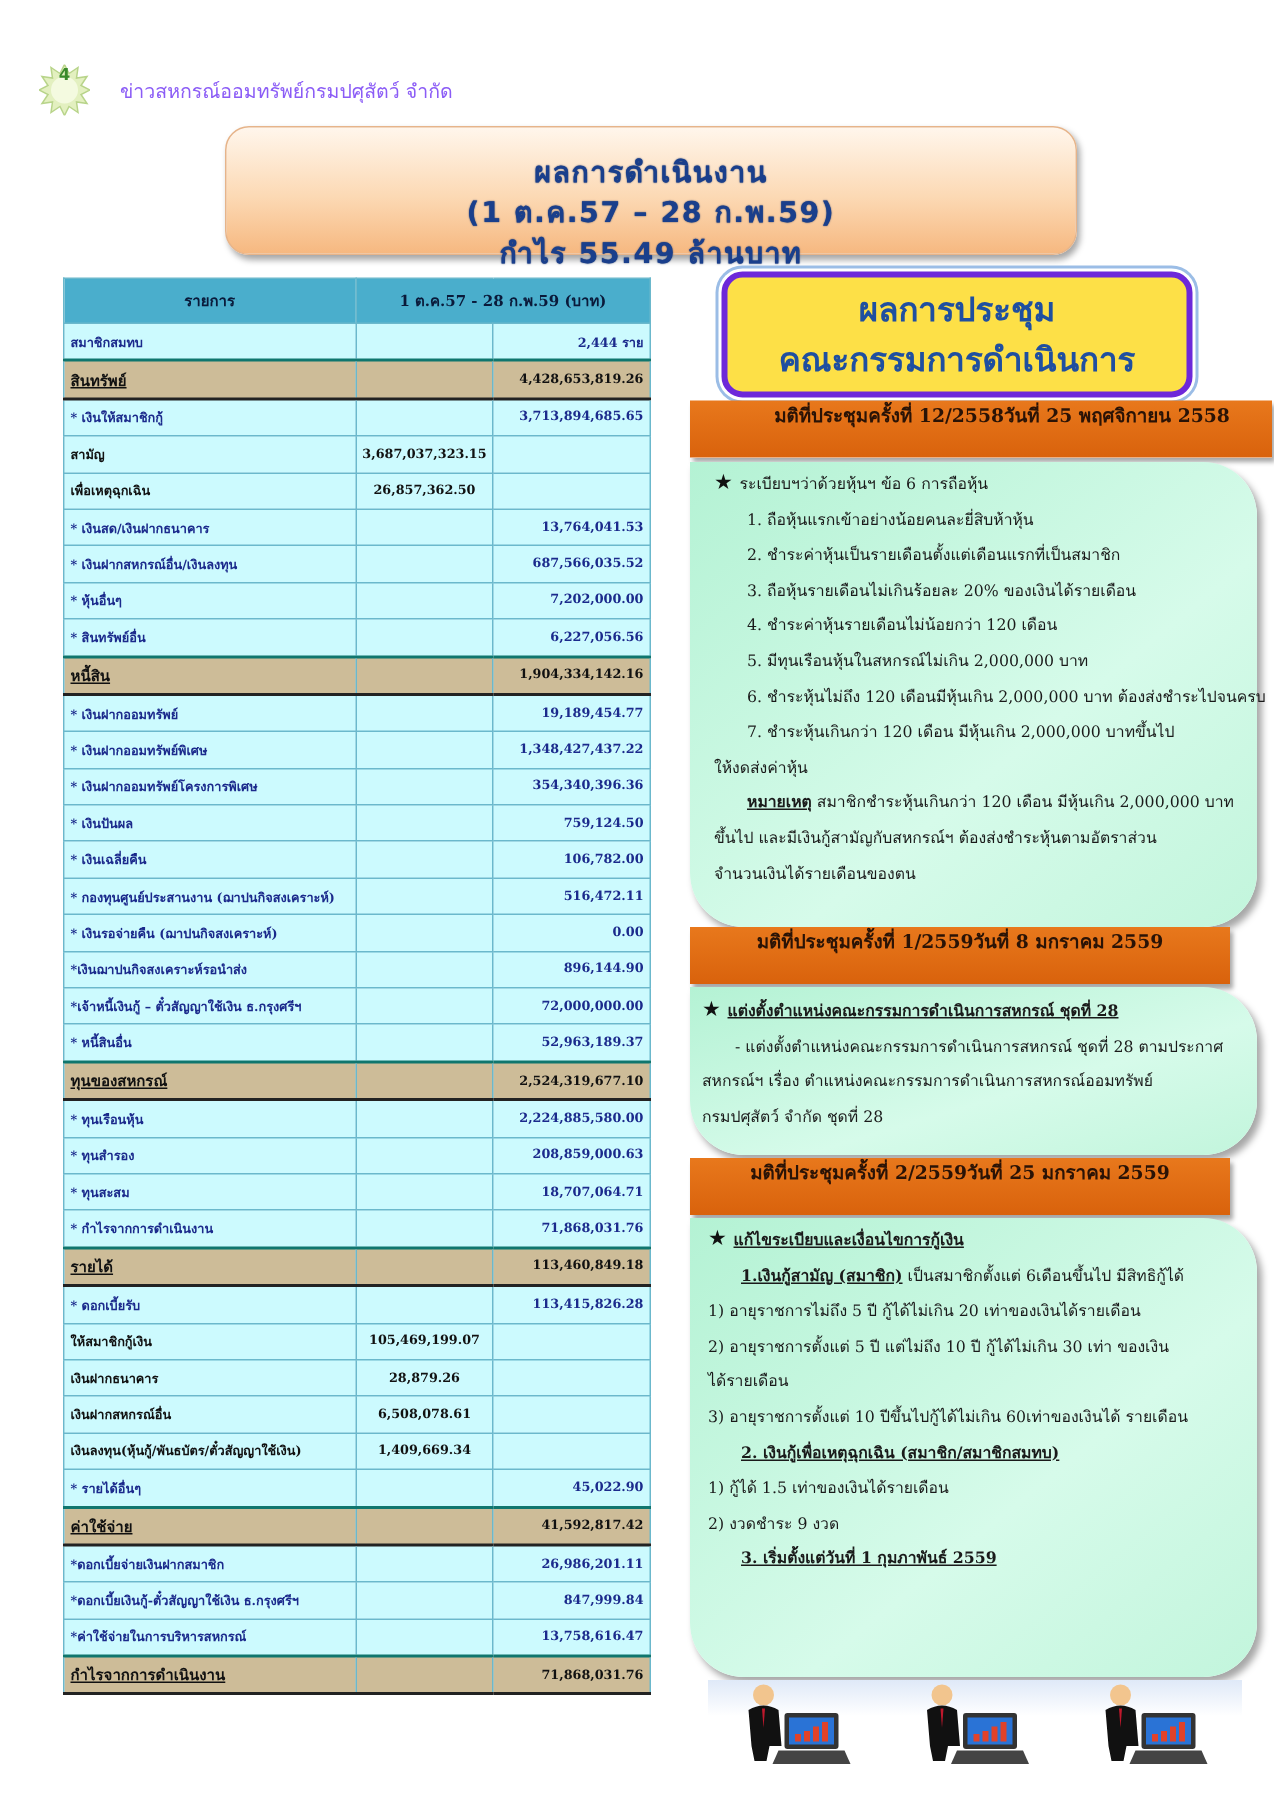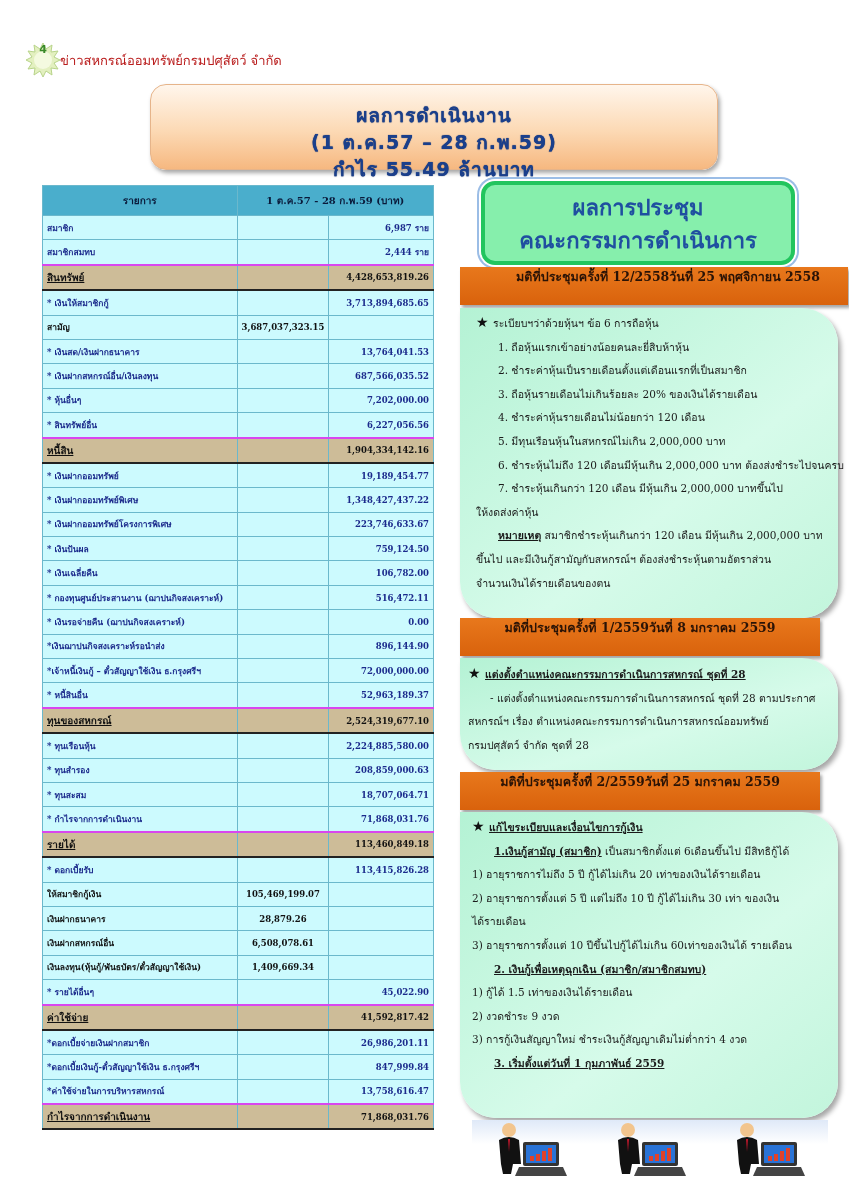--- a/index.html
+++ b/index.html
@@ -1,40 +1,40 @@
 <!DOCTYPE html>
 <html><head>
 <meta charset="utf-8">
 <style>
   html,body{margin:0;padding:0;}
   body{width:849px;height:1200px;background:#ffffff;position:relative;overflow:hidden;font-family:"DejaVu Serif",serif;}
   .hdr{position:absolute;left:26px;top:42px;height:36px;display:flex;align-items:center;}
   .badge{width:34px;height:34px;position:relative;}
   .badge svg{position:absolute;left:0;top:0;}
   .badge span{position:absolute;left:0;top:0;width:34px;height:34px;line-height:34px;text-align:center;font:bold 11px "DejaVu Sans",sans-serif;color:#3a8a2a;}
-  .hdr-title{margin-left:0;font:13px "DejaVu Sans",sans-serif;color:#b91c1c;}
+  .hdr-title{margin-left:20px;font:13px "DejaVu Sans",sans-serif;color:#8b5cf6;}
 
   .banner{position:absolute;left:150px;top:84px;width:568px;height:86px;border-radius:16px;
     background:linear-gradient(to bottom,#fff6ec 0%,#fcd9b4 55%,#f6b880 100%);
     box-shadow:2px 3px 4px rgba(0,0,0,.35);border:1px solid #e6b48a;
     text-align:center;color:#1a3f8c;font:900 19px "DejaVu Sans",sans-serif;line-height:27px;padding-top:17px;box-sizing:border-box;
     text-shadow:0 0 1px #0b2a66;letter-spacing:1px;}
   .banner div{white-space:nowrap;}
 
   table.fin{position:absolute;left:42px;top:185px;width:392px;border-collapse:collapse;font-family:"DejaVu Serif",serif;font-weight:bold;border-radius:19px;}
   table.fin td{border:1px solid #6bb8cc;height:23.4px;padding:0 4px;font-size:8.5px;white-space:nowrap;background:#ccfafe;color:#1b2a8c;}
   table.fin tr.head td{background:#4aaecc;color:#0a1a3a;font-size:10px;height:29px;text-align:center;}
-  table.fin tr.sec td{background:#cdbc98;color:#111;border-top:2px solid #d946ef;border-bottom:2px solid #222;}
+  table.fin tr.sec td{background:#cdbc98;color:#111;border-top:2px solid #0f766e;border-bottom:2px solid #222;}
   table.fin tr.sec td.lbl{text-decoration:underline;font-size:10px;}
   table.fin tr.sub td{color:#111;}
   table.fin td.amt{text-align:right;}
   table.fin td.mid{text-align:center;}
   table.fin col.c1{width:200px;} table.fin col.c2{width:80px;} table.fin col.c3{width:112px;}
 
-  .mtitle{position:absolute;left:481px;top:181px;width:314px;height:84px;border:4px solid #22c55e;border-radius:14px;box-sizing:border-box;background:#86efac;
+  .mtitle{position:absolute;left:481px;top:181px;width:314px;height:84px;border:4px solid #6d28d9;border-radius:14px;box-sizing:border-box;background:#fde047;
     box-shadow:0 0 0 2px #fff,0 0 0 4px #9bbde6;text-align:center;color:#1f4fa0;font:900 22px "DejaVu Sans",sans-serif;line-height:33px;padding-top:6px;}
   .orange{position:absolute;left:460px;width:360px;height:38px;background:linear-gradient(to bottom,#e8781c,#d9620c);
     box-shadow:2px 3px 3px rgba(0,0,0,.35);text-align:center;line-height:38px;color:#2a1306;font:bold 12.5px "DejaVu Serif",serif;}
   .gbox{position:absolute;left:460px;width:378px;background:linear-gradient(to bottom right,#b4f2d4,#d6fbea 60%,#c2f5dc);
     border-radius:0 36px 36px 36px;box-shadow:3px 4px 5px rgba(0,0,0,.35);box-sizing:border-box;
     font:10.5px "DejaVu Serif",serif;color:#1a1a1a;}
   .gbox p{margin:0;line-height:23.6px;white-space:nowrap;}
   .ind{padding-left:22px;}
   .star{font-size:14px;color:#111;}
   .u{text-decoration:underline;font-weight:bold;}
@@ -67,45 +67,45 @@
   <colgroup>
       <col class="c1">
       <col class="c2">
       <col class="c3">
     </colgroup>
   <tbody id="fin-body">
     <tr class="head">
       <td>รายการ</td>
       <td colspan="2">1 ต.ค.57 - 28 ก.พ.59 (บาท)</td>
     </tr>
-  <tr class="item">
-        <td class="lbl">สมาชิก</td>
-        <td class="mid"></td>
-        <td class="amt">6,987 ราย</td>
-      </tr>
       <tr class="item">
         <td class="lbl">สมาชิกสมทบ</td>
         <td class="mid"></td>
         <td class="amt">2,444 ราย</td>
       </tr>
       <tr class="sec">
         <td class="lbl">สินทรัพย์</td>
         <td class="mid"></td>
         <td class="amt">4,428,653,819.26</td>
       </tr>
       <tr class="item">
         <td class="lbl">* เงินให้สมาชิกกู้</td>
         <td class="mid"></td>
         <td class="amt">3,713,894,685.65</td>
       </tr>
       <tr class="sub">
         <td class="lbl">สามัญ</td>
         <td class="mid">3,687,037,323.15</td>
         <td class="amt"></td>
       </tr>
+      <tr class="sub">
+        <td class="lbl">เพื่อเหตุฉุกเฉิน</td>
+        <td class="mid">26,857,362.50</td>
+        <td class="amt"></td>
+      </tr>
       <tr class="item">
         <td class="lbl">* เงินสด/เงินฝากธนาคาร</td>
         <td class="mid"></td>
         <td class="amt">13,764,041.53</td>
       </tr>
       <tr class="item">
         <td class="lbl">* เงินฝากสหกรณ์อื่น/เงินลงทุน</td>
         <td class="mid"></td>
         <td class="amt">687,566,035.52</td>
       </tr>
@@ -130,21 +130,21 @@
         <td class="amt">19,189,454.77</td>
       </tr>
       <tr class="item">
         <td class="lbl">* เงินฝากออมทรัพย์พิเศษ</td>
         <td class="mid"></td>
         <td class="amt">1,348,427,437.22</td>
       </tr>
       <tr class="item">
         <td class="lbl">* เงินฝากออมทรัพย์โครงการพิเศษ</td>
         <td class="mid"></td>
-        <td class="amt">223,746,633.67</td>
+        <td class="amt">354,340,396.36</td>
       </tr>
       <tr class="item">
         <td class="lbl">* เงินปันผล</td>
         <td class="mid"></td>
         <td class="amt">759,124.50</td>
       </tr>
       <tr class="item">
         <td class="lbl">* เงินเฉลี่ยคืน</td>
         <td class="mid"></td>
         <td class="amt">106,782.00</td>
@@ -295,21 +295,20 @@
 <div class="gbox" id="m2" style="top:812px;height:306px;padding:3px 0 0 12px;">
     <p><span class="star">★ </span><span class="u">แก้ไขระเบียบและเงื่อนไขการกู้เงิน</span></p>
     <p class="ind"><span class="b">1.เงินกู้สามัญ (สมาชิก)</span><span> เป็นสมาชิกตั้งแต่ 6เดือนขึ้นไป มีสิทธิกู้ได้</span></p>
     <p>1) อายุราชการไม่ถึง 5 ปี กู้ได้ไม่เกิน 20 เท่าของเงินได้รายเดือน</p>
     <p>2) อายุราชการตั้งแต่ 5 ปี แต่ไม่ถึง 10 ปี กู้ได้ไม่เกิน 30 เท่า ของเงิน</p>
     <p>ได้รายเดือน</p>
     <p>3) อายุราชการตั้งแต่ 10 ปีขึ้นไปกู้ได้ไม่เกิน 60เท่าของเงินได้ รายเดือน</p>
     <p class="ind b">2. เงินกู้เพื่อเหตุฉุกเฉิน  (สมาชิก/สมาชิกสมทบ)</p>
     <p>1) กู้ได้ 1.5 เท่าของเงินได้รายเดือน</p>
     <p>2) งวดชำระ 9 งวด</p>
-    <p>3) การกู้เงินสัญญาใหม่ ชำระเงินกู้สัญญาเดิมไม่ต่ำกว่า 4 งวด</p>
     <p class="ind b">3. เริ่มตั้งแต่วันที่ 1 กุมภาพันธ์ 2559</p>
   </div>
 
 <div class="figs">
   <svg class="fig" viewBox="0 0 80 60">
     <circle cx="18" cy="10" r="7" fill="#f2c58e"></circle>
     <path d="M8 20 Q18 14 28 20 L30 44 L22 44 L20 54 L12 54 L10 44 Z" fill="#111"></path>
     <polygon points="17,19 19,19 18,32" fill="#c0182c"></polygon>
     <rect x="32" y="22" width="36" height="24" rx="2" fill="#333"></rect>
     <rect x="35" y="25" width="30" height="18" fill="#2a73d6"></rect>

